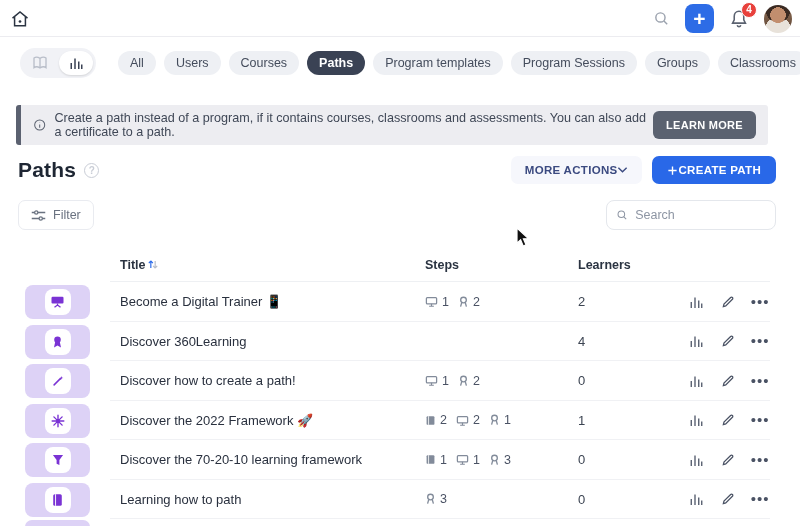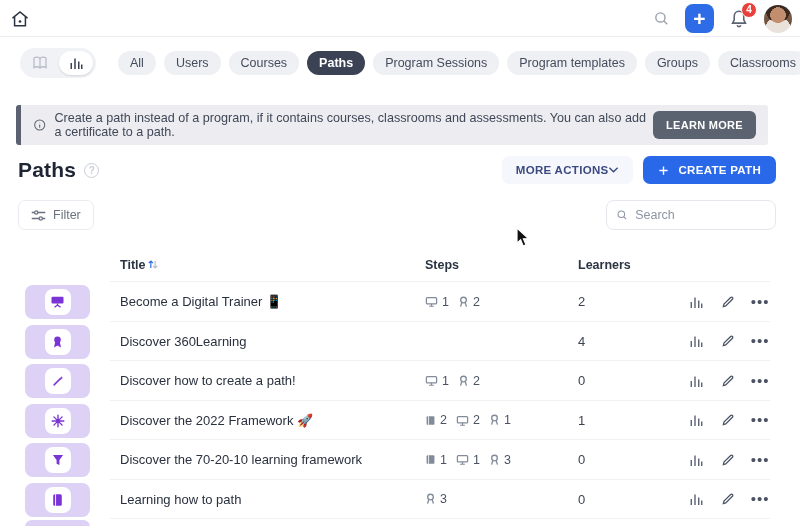--- a/index.html
+++ b/index.html
@@ -34,21 +34,21 @@
   .banner { position:absolute; top:105px; left:16px; width:752px; height:40px; background:#ededf1; border-left:5px solid #5b6170; border-radius:3px; display:flex; align-items:center; }
   .banner-text { display:flex; align-items:center; gap:8px; margin-left:12px; font-size:12.6px; color:#3f4756; flex:1; }
   .learn-more { margin-right:12px; background:#5b6270; color:#fff; font-size:11px; font-weight:bold; letter-spacing:.3px; border:none; border-radius:6px; padding:8px 13px; cursor:pointer; white-space:nowrap; }
 
   
   .page-head { position:absolute; top:154px; left:18px; right:24px; height:32px; display:flex; align-items:center; }
   .page-title { font-size:21px; font-weight:bold; color:#1e2633; letter-spacing:.2px; }
   .help-dot { margin-left:8px; width:15px; height:15px; border-radius:50%; border:1.5px solid #c9cdd6; color:#c9cdd6; font-size:10px; display:flex; align-items:center; justify-content:center; font-weight:bold; cursor:pointer; }
   .head-actions { margin-left:auto; display:flex; gap:10px; }
   .more-actions { background:#f6f7fc; color:#3b4a80; border:none; border-radius:7px; font-size:11.5px; font-weight:bold; letter-spacing:.3px; padding:8px 14px; display:flex; align-items:center; cursor:pointer; }
-  .create-path { background:#2968e8; color:#fff; border:none; border-radius:7px; font-size:11.5px; font-weight:bold; letter-spacing:.3px; padding:8px 15px; display:flex; align-items:center; gap:9px; cursor:pointer; }
+  .create-path { background:#2968e8; color:#fff; border:none; border-radius:7px; font-size:11.5px; font-weight:bold; letter-spacing:.3px; padding:8px 15px; display:flex; align-items:center; gap:0; cursor:pointer; }
 
   
   .toolbar { position:absolute; top:200px; left:18px; right:24px; height:30px; display:flex; align-items:center;gap:20px; }
   .filter-btn { display:flex; align-items:center; gap:7px; border:1px solid #e9ebf0; border-radius:7px; background:#fff; padding:7px 12px; font-size:12.5px; color:#6a7280; cursor:pointer; }
   .search-box { margin-left:auto; width:170px; height:30px; border:1px solid #e4e7ec; border-radius:8px; background:#fff; display:flex; align-items:center; padding:0 9px; gap:7px; }
   .search-box input { border:none; outline:none; width:100%; font-size:12.5px; color:#444c5c; font-family:"Liberation Sans",sans-serif; }
   .search-box input::placeholder { color:#8d95a3; }
 
   
   .table { position:absolute; top:248px; left:0; right:0; }
@@ -115,22 +115,22 @@
         <svg width="15" height="14" viewBox="0 0 20 18" fill="none" stroke="#3a4254" stroke-width="2">
             <path d="M3 17 V9 M8 17 V3 M13 17 V7 M17 17 V11"></path>
           </svg>
       </div>
     </div>
     <div class="pills">
         <div class="pill">All</div>
         <div class="pill">Users</div>
         <div class="pill">Courses</div>
         <div class="pill sel">Paths</div>
+        <div class="pill">Program templates</div>
         <div class="pill">Program Sessions</div>
-        <div class="pill">Program templates</div>
         <div class="pill">Groups</div>
         <div class="pill">Classrooms</div>
       </div>
 
   </div>
 
   <div class="banner">
     <div class="banner-text">
       <svg width="16" height="16" viewBox="0 0 24 24" fill="none" stroke="#5b6270" stroke-width="1.8">
           <circle cx="12" cy="12" r="9"></circle>

